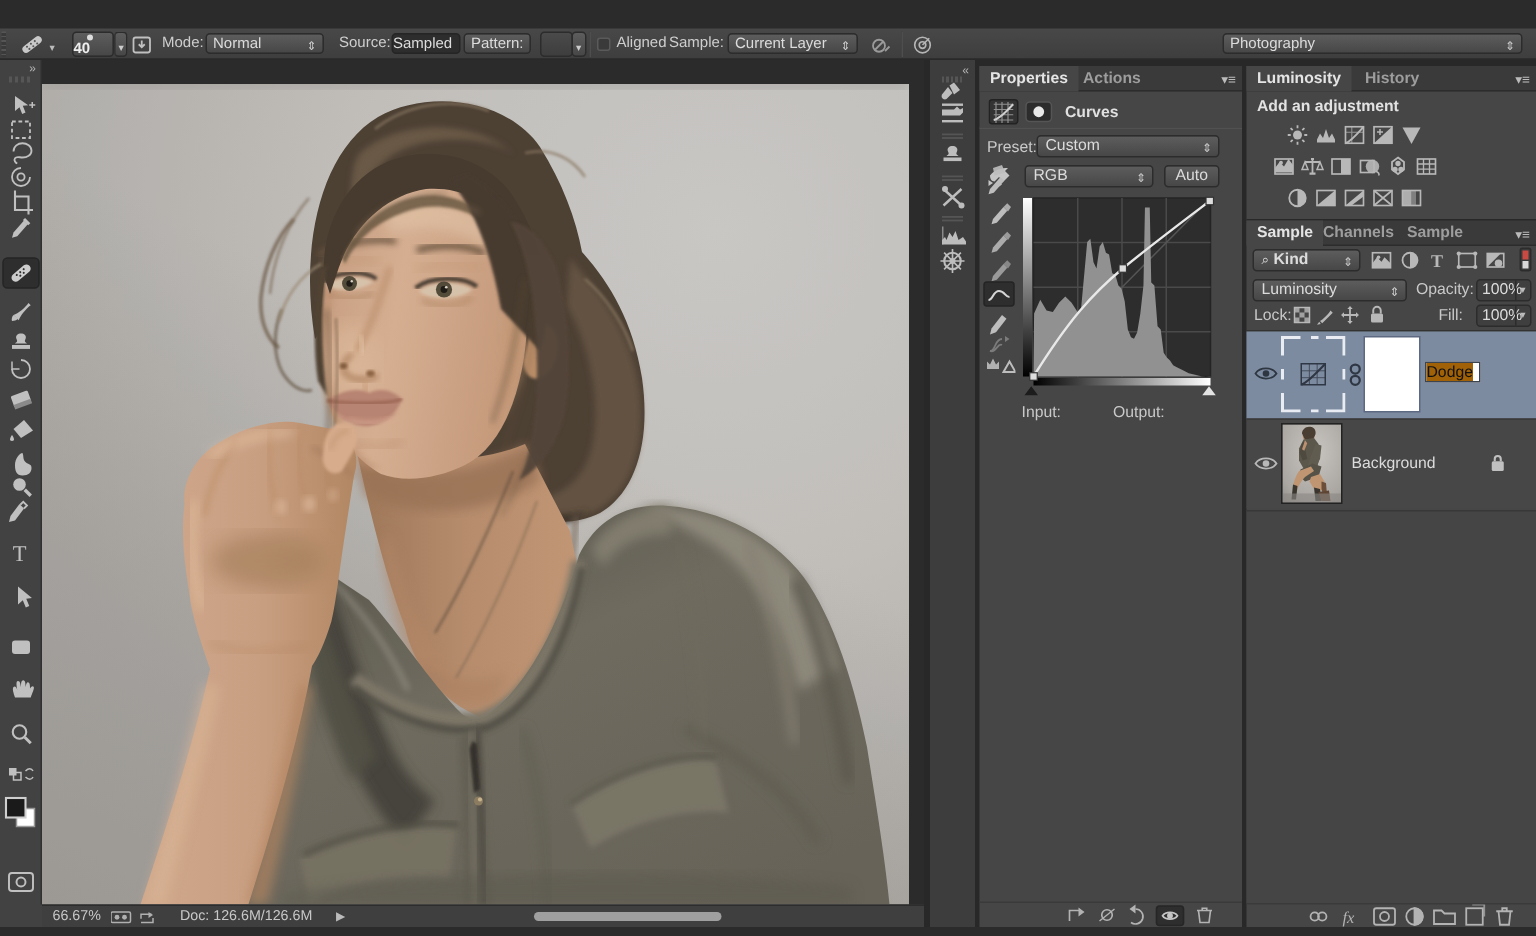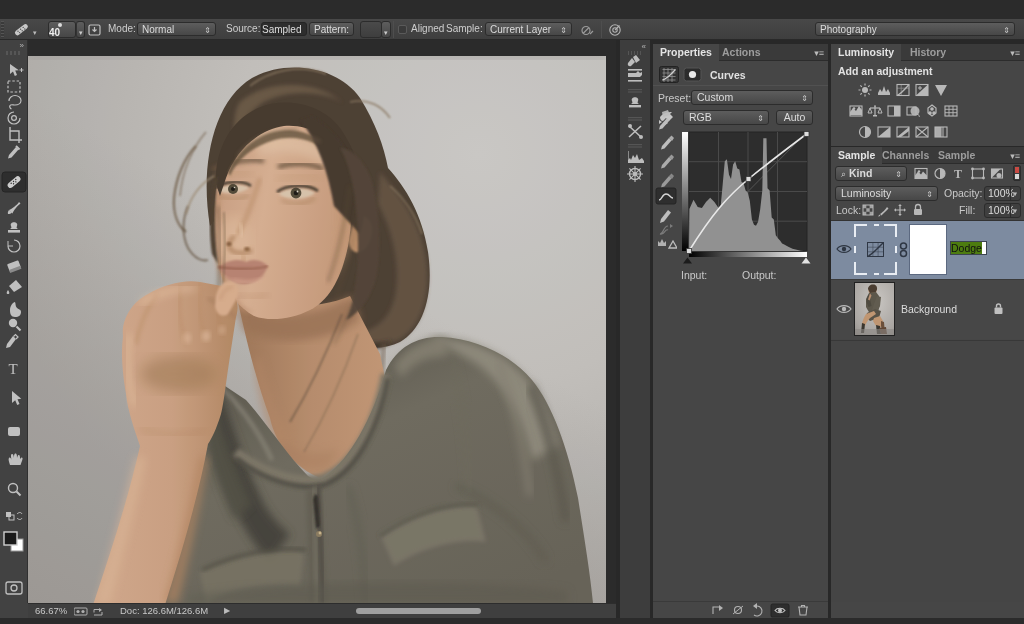--- a/index.html
+++ b/index.html
@@ -728,21 +728,21 @@
               <path d="M-8 7C-3 5 3-2 8-7" stroke="#2f3744" stroke-width="1.4" fill="none"></path>
               <path d="M-8-2.3h16M-8 2.3h16M-2.6-7v14M2.6-7v14" stroke="#2f3744" stroke-width="0.6" opacity="0.8"></path>
             </g>
         </svg>
       </div>
       <svg class="abs" style="left:68px;top:21px" width="9" height="16" viewBox="0 0 9 16" fill="none" stroke="#2f3744" stroke-width="1.5">
           <circle cx="4.5" cy="4" r="3"></circle>
           <circle cx="4.5" cy="11.5" r="3"></circle>
         </svg>
       <div class="abs" style="left:79px;top:4px;width:36px;height:49px;background:#fff;box-shadow:0 0 0 1px #5c6980"></div>
-      <div class="abs" style="left:119px;top:20px;width:37px;height:14px;background:#fff;border:1px solid #3c4450;font-size:10.5px;line-height:13px;color:#111"><span style="background:#4d7c0f">Dodge</span></div>
+      <div class="abs" style="left:119px;top:20px;width:37px;height:14px;background:#fff;border:1px solid #3c4450;font-size:10.5px;line-height:13px;color:#111"><span style="background:#a16207">Dodge</span></div>
     </div>
     <div class="abs" style="left:0;top:235px;width:193px;height:60px;background:#474747;border-top:1px solid #3a3a3a">
       <svg class="abs" style="left:5px;top:23px" width="16" height="12" viewBox="0 0 16 12">
           <path d="M1 6c3-4.5 11-4.5 14 0c-3 4.5-11 4.5-14 0z" fill="none" stroke="#b8b8b8" stroke-width="1.2"></path>
           <circle cx="8" cy="6" r="2.2" fill="#b8b8b8"></circle>
         </svg>
       <div class="abs" style="left:24px;top:3px;width:39px;height:52px;background:#b9b5b1;outline:1px solid #222">
         <svg width="39" height="52" viewBox="0 0 39 52">
           <defs>
               <radialGradient id="thbg" cx="0.55" cy="0.35" r="0.9">
@@ -769,14 +769,41 @@
         </svg>
       </div>
       <div class="abs lbl" style="left:70px;top:23px;color:#dcdcdc">Background</div>
       <svg class="abs" style="left:162px;top:22px" width="11" height="13" viewBox="0 0 11 13" fill="#c0c0c0">
           <rect x="1.5" y="5.5" width="8" height="6.5" rx="1"></rect>
           <path d="M3.5 5.5V4a2 2 0 0 1 4 0v1.5" fill="none" stroke="#c0c0c0" stroke-width="1.4"></path>
         </svg>
     </div>
     <div class="abs" style="left:0;top:296px;width:193px;height:262px;background:#454545;border-top:1px solid #383838"></div>
 
+    <div class="abs" style="left:0;top:558px;width:193px;height:16px;border-top:1px solid #3a3a3a">
+      <svg width="193" height="16" viewBox="0 0 193 16" fill="none" stroke="#b3b3b3" stroke-width="1.2">
+        <g transform="translate(48 8)">
+            <circle cx="-2.5" cy="0" r="2.8"></circle>
+            <circle cx="2.5" cy="0" r="2.8"></circle>
+          </g>
+        <text x="64" y="12" font-size="11" font-style="italic" fill="#b3b3b3" stroke="none" font-family="Liberation Serif,serif">fx</text>
+        <g transform="translate(92 8)">
+            <rect x="-7" y="-5.5" width="14" height="11" rx="1.5"></rect>
+            <circle r="3"></circle>
+          </g>
+        <g transform="translate(112 8)">
+            <circle r="5.5"></circle>
+            <path d="M0-5.5a5.5 5.5 0 0 1 0 11z" fill="#b3b3b3"></path>
+          </g>
+        <g transform="translate(132 8)">
+            <path d="M-7-3v8h14v-7h-7l-2-2h-5z"></path>
+          </g>
+        <g transform="translate(152 8)">
+            <rect x="-5.5" y="-5.5" width="11" height="11"></rect>
+            <path d="M-1.5-8h8v8" opacity="0.7"></path>
+          </g>
+        <g transform="translate(172 8)">
+            <path d="M-4-3.5h8l-1 9h-6zM-5.5-3.5h11M-1.5-3.5v-2h3v2"></path>
+          </g>
+      </svg>
+    </div>
   </div>
 </div>
 
 </body></html>

